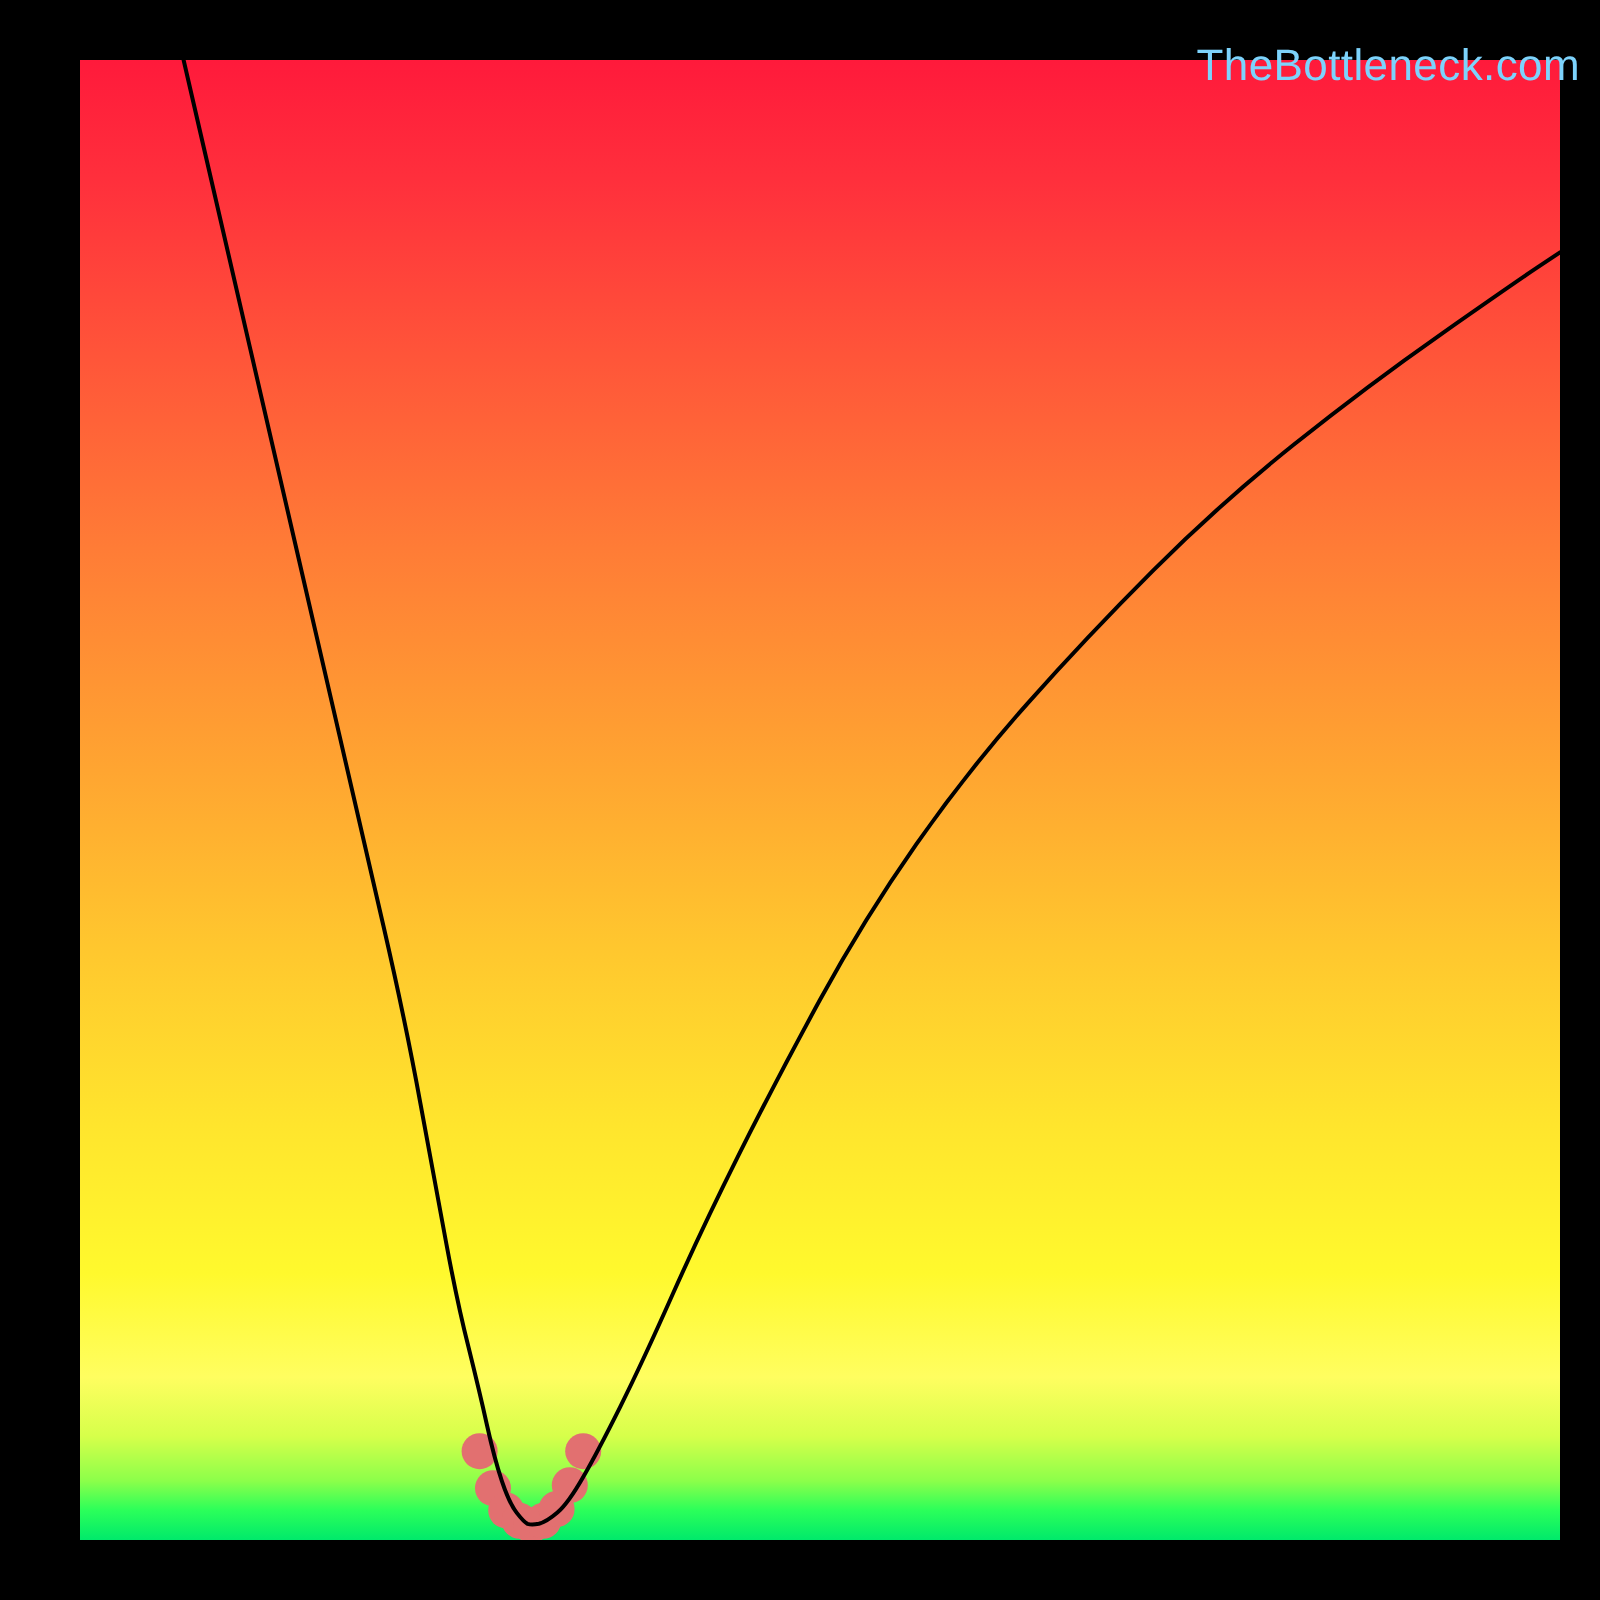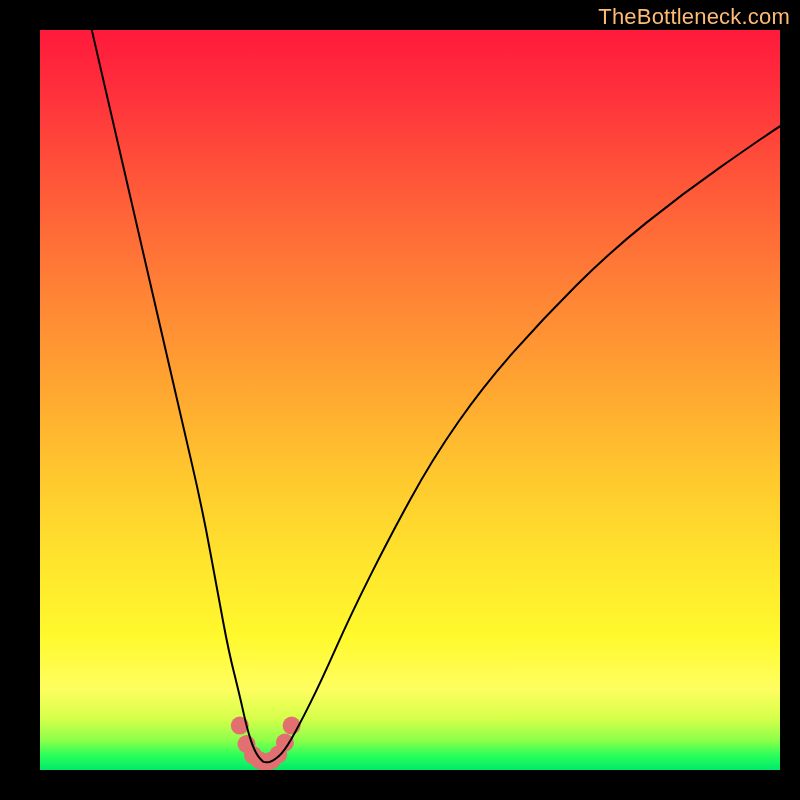--- a/index.html
+++ b/index.html
@@ -12,23 +12,23 @@
     font-family: Arial, Helvetica, sans-serif;
   }
   .frame {
     position: relative;
     width: 800px;
     height: 800px;
     background: #000;
   }
   .watermark {
     position: absolute;
-    top: 4px;
+    top: 20px;
     right: 10px;
-    color: #fdba74;
+    color: #7dd3fc;
     font-size: 22px;
     font-weight: 500;
     letter-spacing: 0.2px;
     z-index: 50;
     user-select: none;
   }
   .plot-area {
     position: absolute;
     left: 40px;
     top: 30px;

